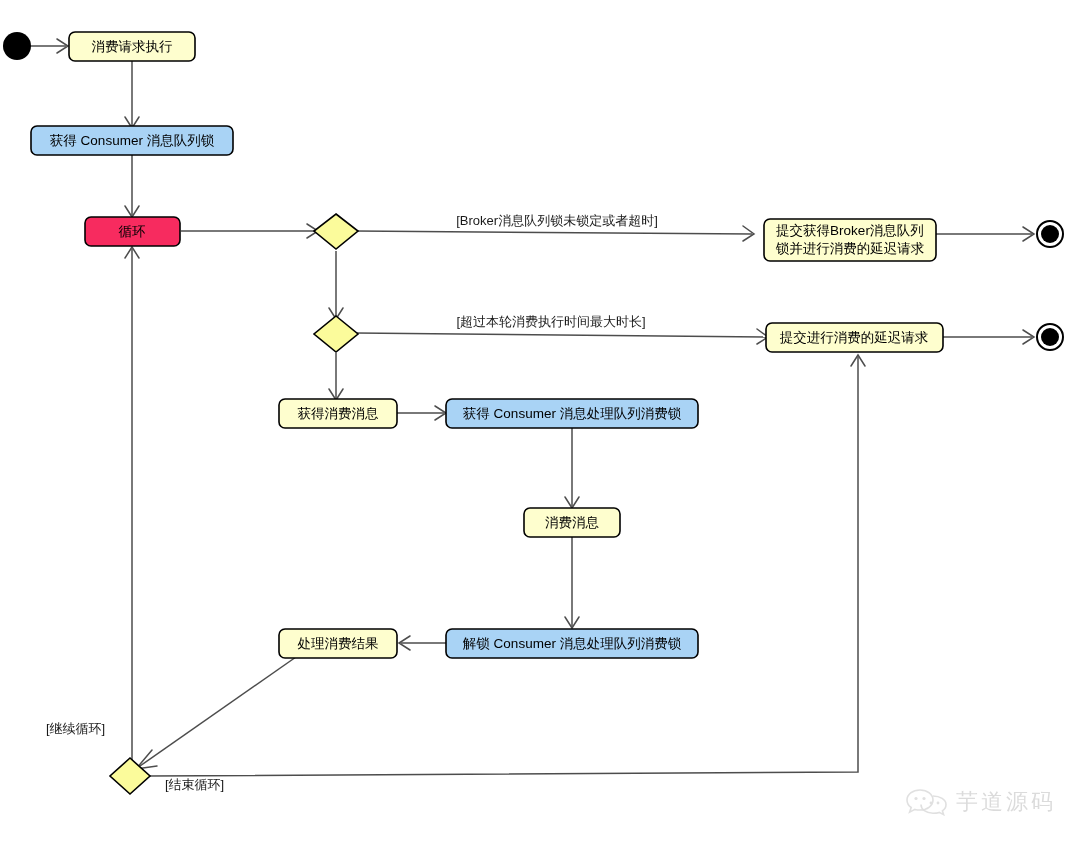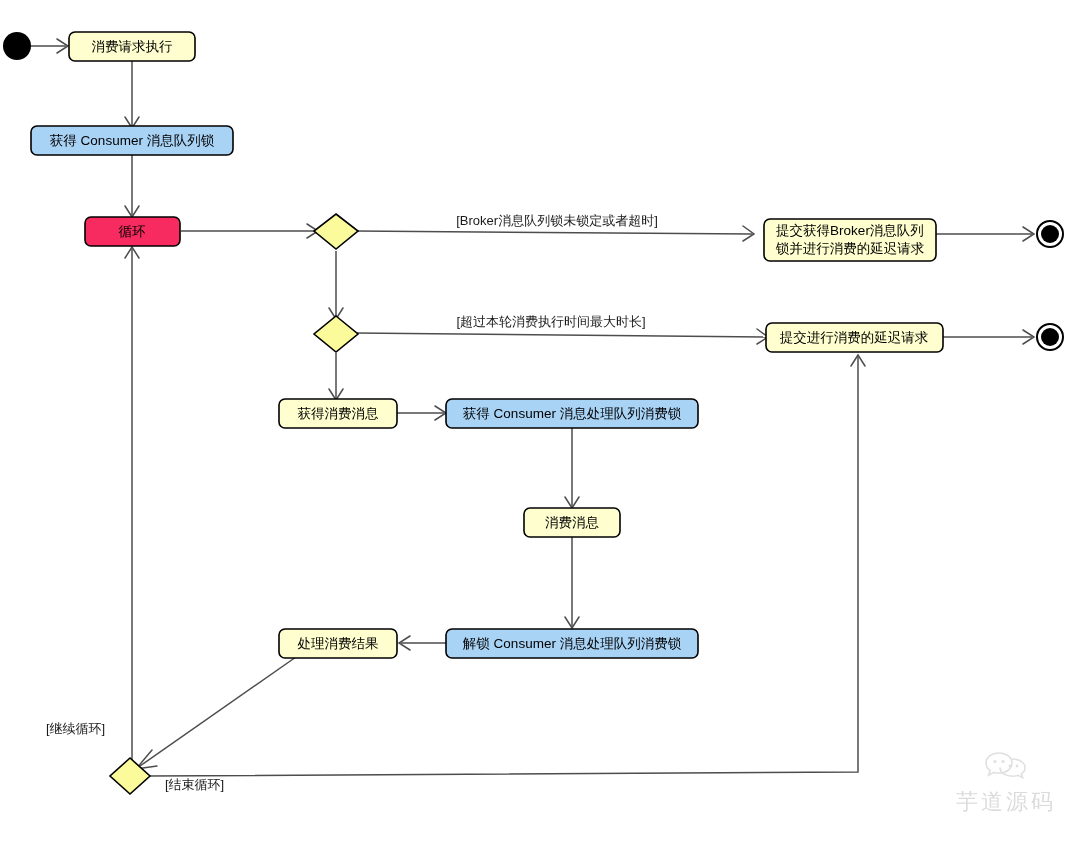--- a/index.html
+++ b/index.html
@@ -74,21 +74,20 @@
   text.guard-label.anchor-start { text-anchor: start; }
   #watermark {
     position: absolute;
     right: 24px;
     bottom: 28px;
     display: flex;
     align-items: center;
     gap: 8px;
     opacity: 0.30;
     pointer-events: none;
-    flex-direction: column;
   }
   #watermark .wm-text {
     font-family: "DejaVu Sans", "Liberation Sans", sans-serif;
     font-size: 22px;
     letter-spacing: 3px;
     color: #8a8a8a;
   }
   #watermark svg { display: block; }
 </style>
 </head>

